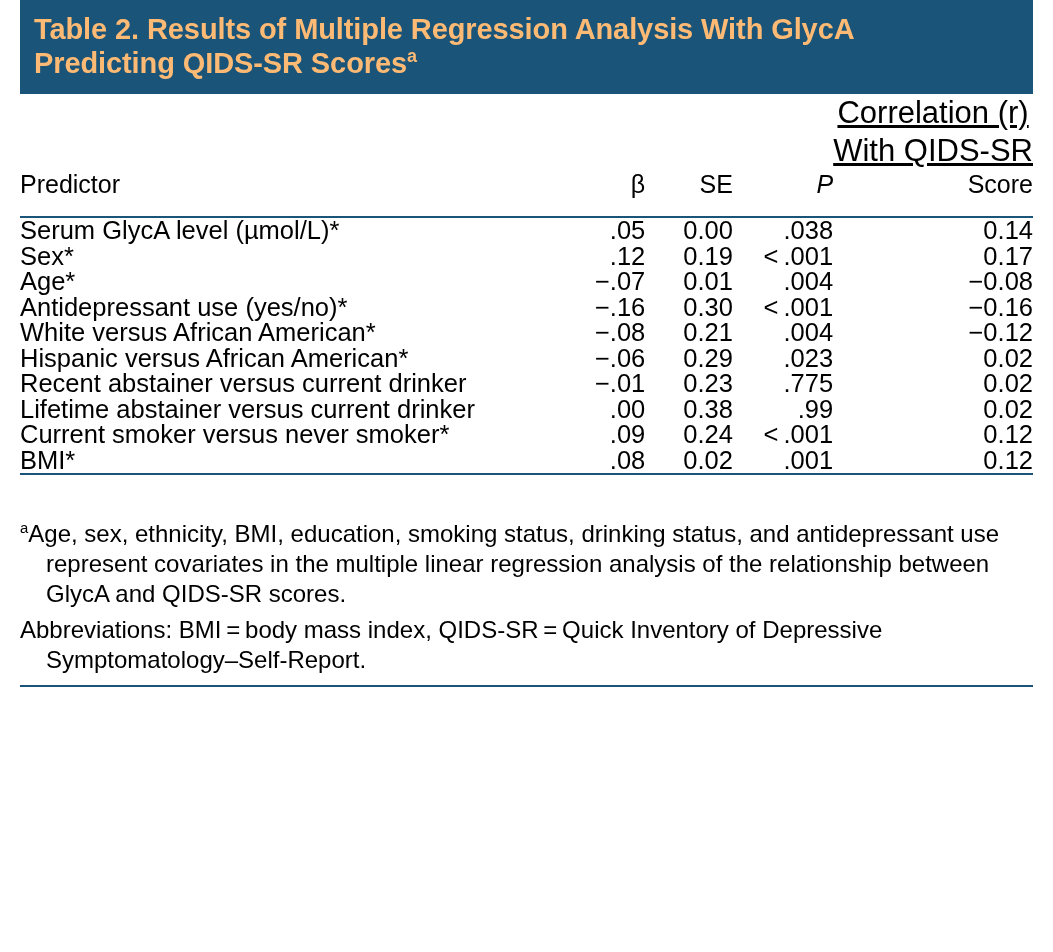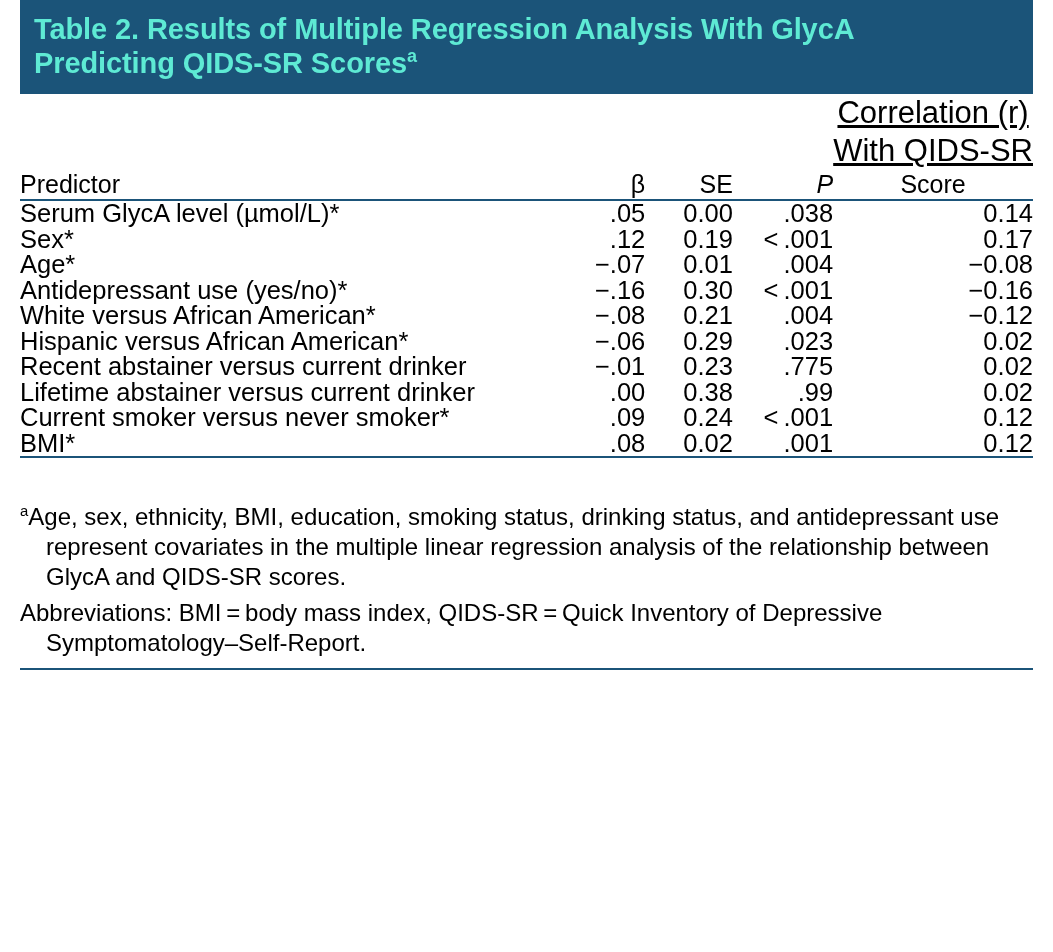--- a/index.html
+++ b/index.html
@@ -16,21 +16,21 @@
   }
   .table-wrap {
     position: relative;
     width: 1053px;
     height: 952px;
     box-sizing: border-box;
     padding: 0 20px;
   }
   .title-bar {
     background: #1b5479;
-    color: #5eead4;
+    color: #fdba74;
     padding: 12px 14px 14px 14px;
     box-sizing: border-box;
   }
   .title-text {
     font-size: 29px;
     font-weight: bold;
     line-height: 1.18;
     letter-spacing: -0.1px;
   }
   sup {
@@ -56,25 +56,25 @@
     white-space: nowrap;
     text-decoration: underline;
   }
   thead .col-head {
     font-weight: normal;
     font-size: 25px;
     padding-bottom: 3px;
   }
   thead tr.heads th {
     border-bottom: 2px solid #1b5479;
-    padding-bottom: 0;
+    padding-bottom: 17px;
   }
   th.h-pred { text-align: left; }
   th.h-beta, th.h-se, th.h-p { text-align: right; }
-  th.h-corr { }
+  th.h-corr { text-align: right; }
   tbody td {
     font-size: 25.5px;
     line-height: 1.0;
     padding-top: 7px;
     padding-bottom: 7px;
   }
   tbody td.predictor { text-align: left; white-space: nowrap; }
   tbody td.num { text-align: right; white-space: nowrap; }
   col.c-pred { width: 56%; }
   col.c-beta { width: 10%; }

